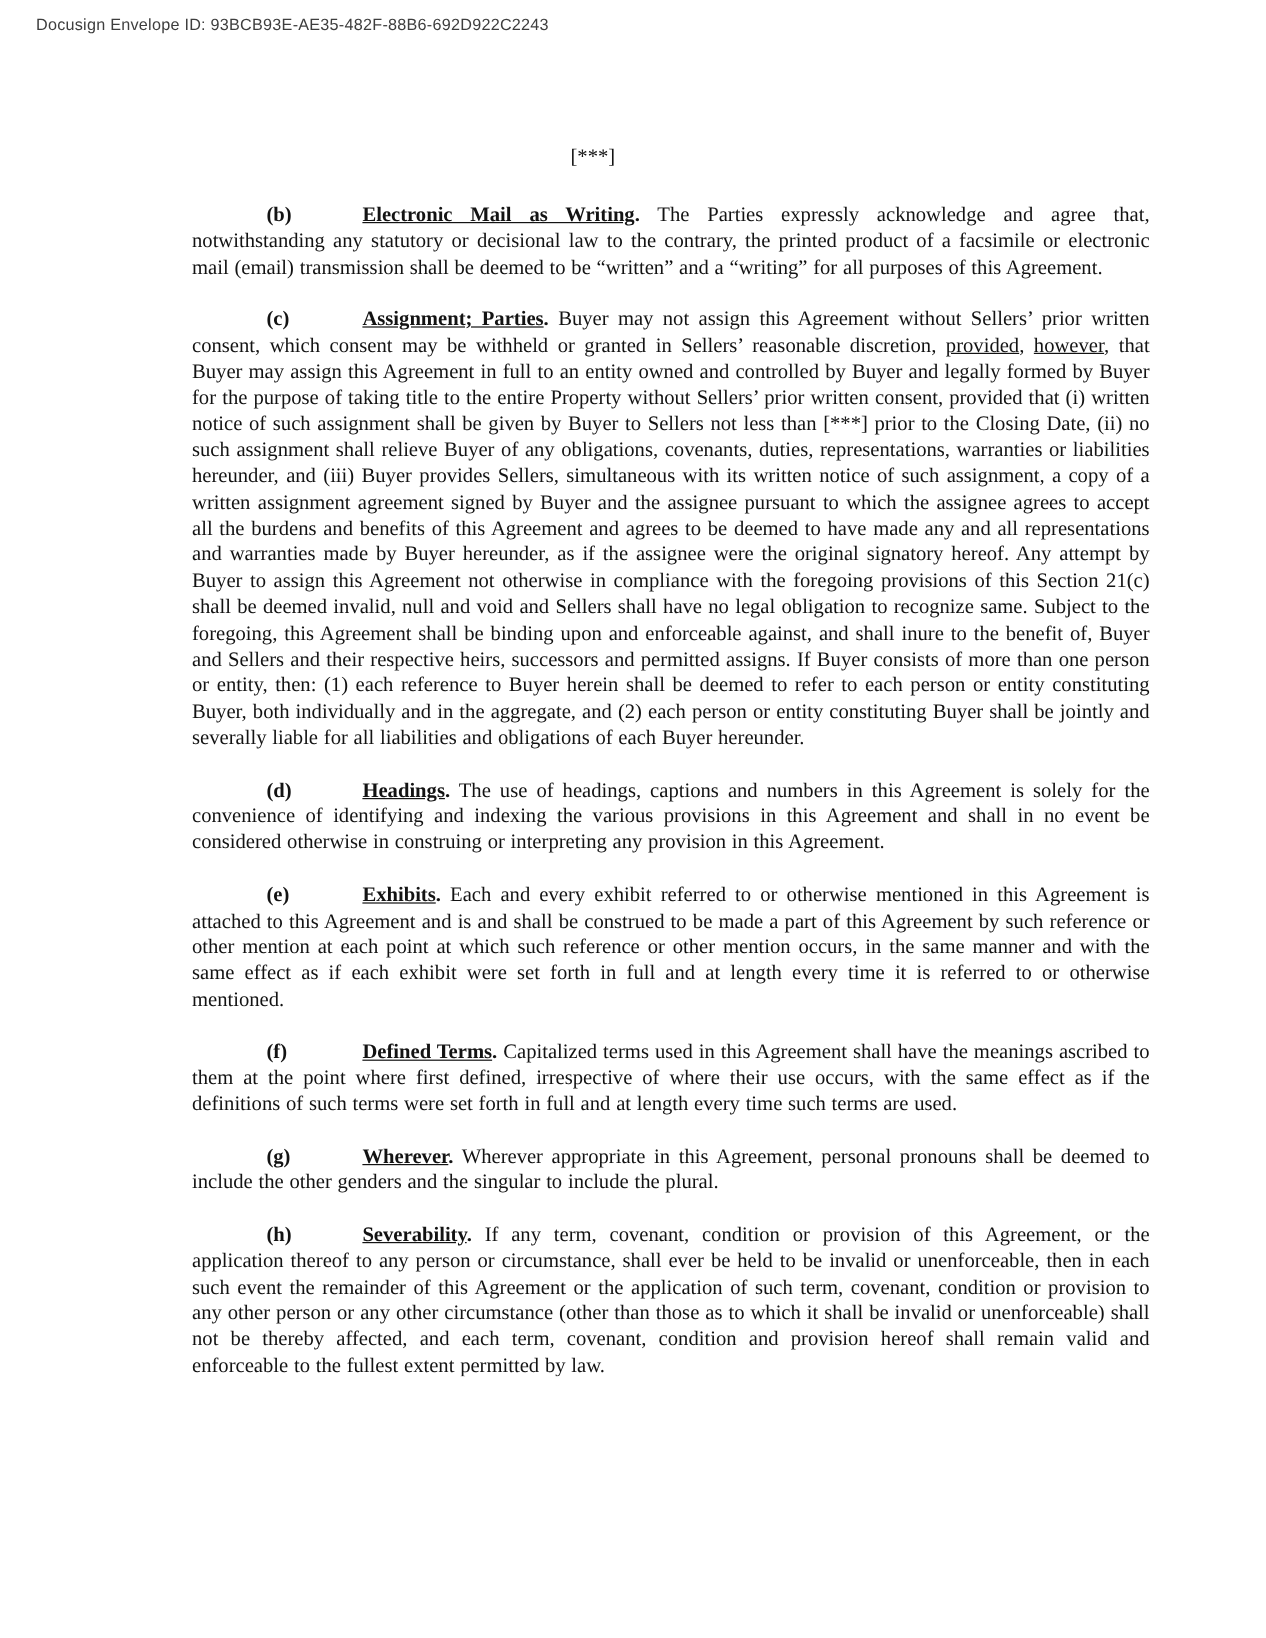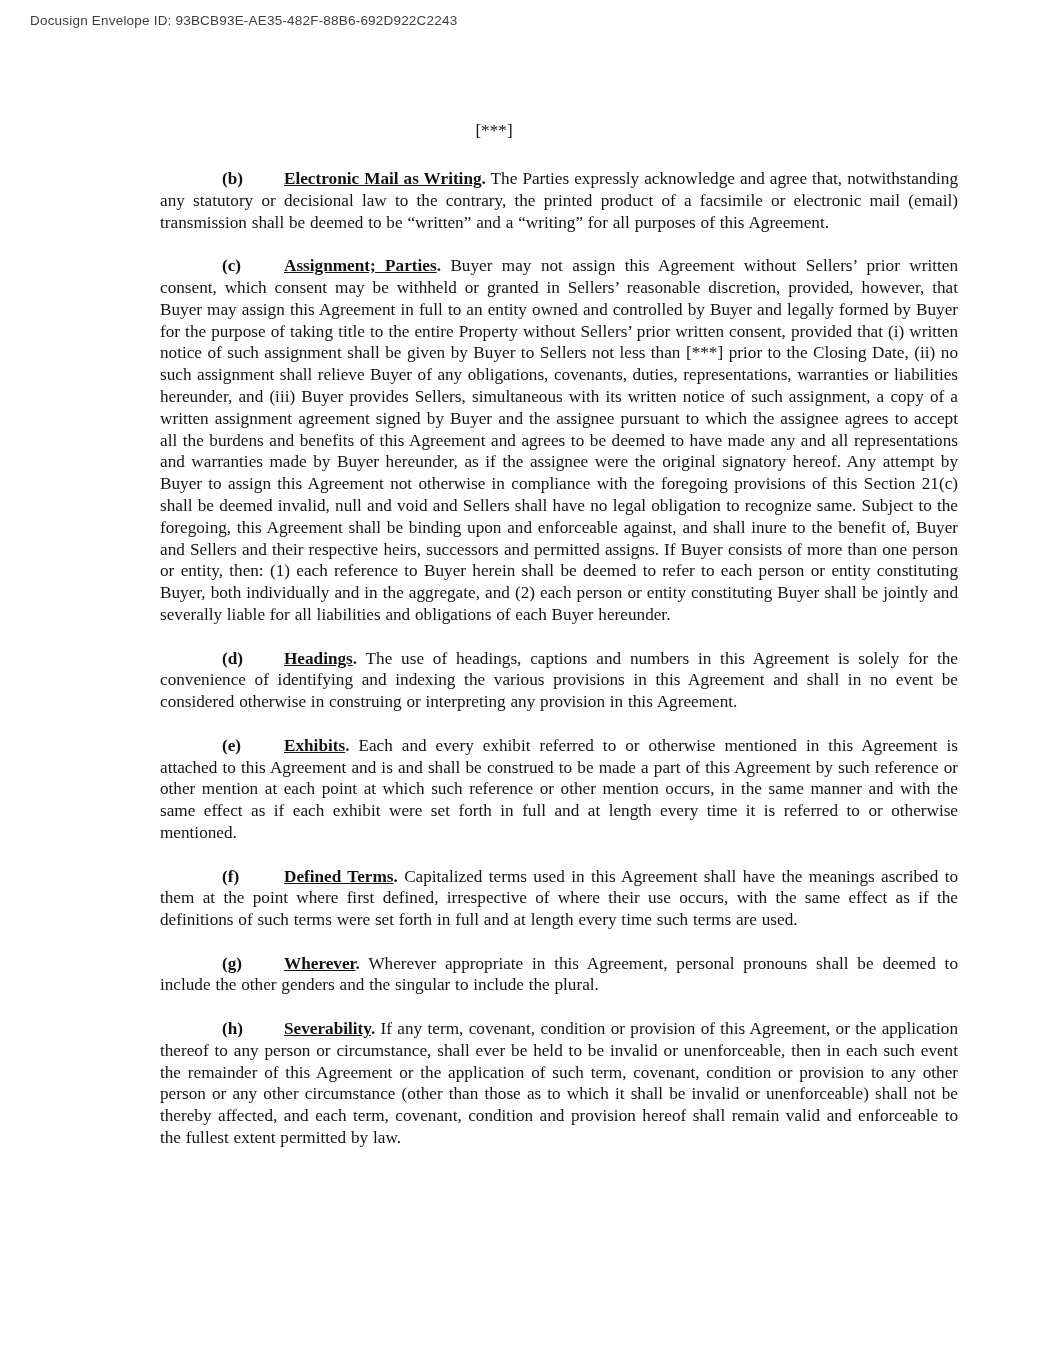--- a/index.html
+++ b/index.html
@@ -52,25 +52,27 @@
   }
   .plabel {
     display: inline-block;
     width: 62px;
     font-weight: bold;
     text-indent: 0;
   }
   .pheading {
     font-weight: bold;
     text-decoration: underline;
+    margin-left: 18px;
   }
   .ppunct {
     font-weight: bold;
   }
   .u {
+    text-decoration: underline;
   }
   .footer-doc {
     position: absolute;
     left: 98px;
     top: 1261px;
     font-size: 14.5px;
     color: #3b82f6;
   }
   .footer-page {
     position: absolute;

